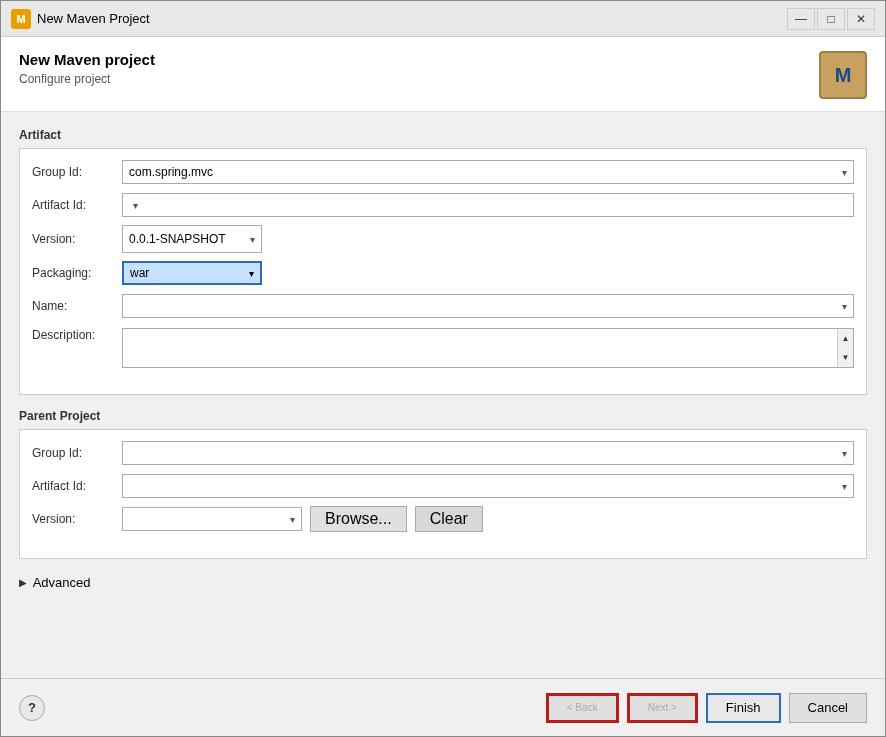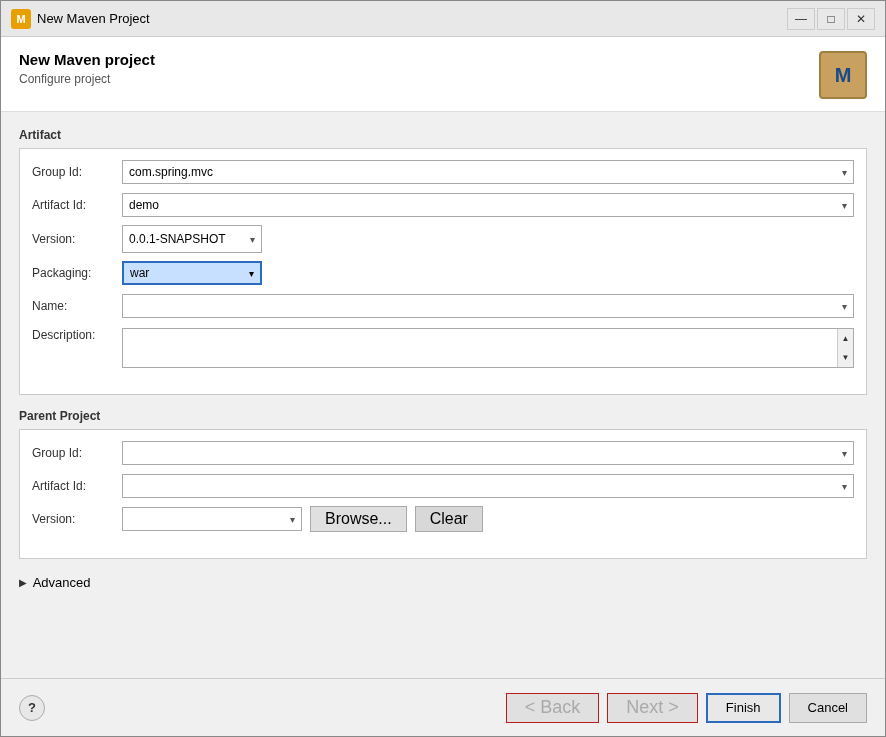--- a/index.html
+++ b/index.html
@@ -310,23 +310,23 @@
       color: #333;
       cursor: pointer;
     }
     .footer-buttons {
       display: flex;
       gap: 8px;
     }
     .btn-nav {
       height: 30px;
       padding: 0 18px;
-      border: 1px solid #b91c1c;
+      border: 3px solid #b91c1c;
       background: #e0e0e0;
-      font-size: 18px;
+      font-size: 10px;
       cursor: pointer;
       color: #333;
     }
     .btn-nav:disabled {
       color: #aaa;
       cursor: default;
     }
     .btn-finish {
       height: 30px;
       padding: 0 18px;
@@ -397,21 +397,20 @@
               <input type="text" value="com.spring.mvc" style="">
               <span class="combo-arrow">▾</span>
             </div>
           </div>
         </div>
 
         <div class="form-row">
           <span class="form-label">Artifact Id:</span>
           <div class="form-control-wrap">
             <div class="combo-box">
-              <input type="text" value="demo" style="">
               <span class="combo-arrow">▾</span>
             </div>
           </div>
         </div>
 
         <div class="form-row">
           <span class="form-label">Version:</span>
           <div class="form-control-wrap">
             <div class="version-combo">
               <span>0.0.1-SNAPSHOT</span>

